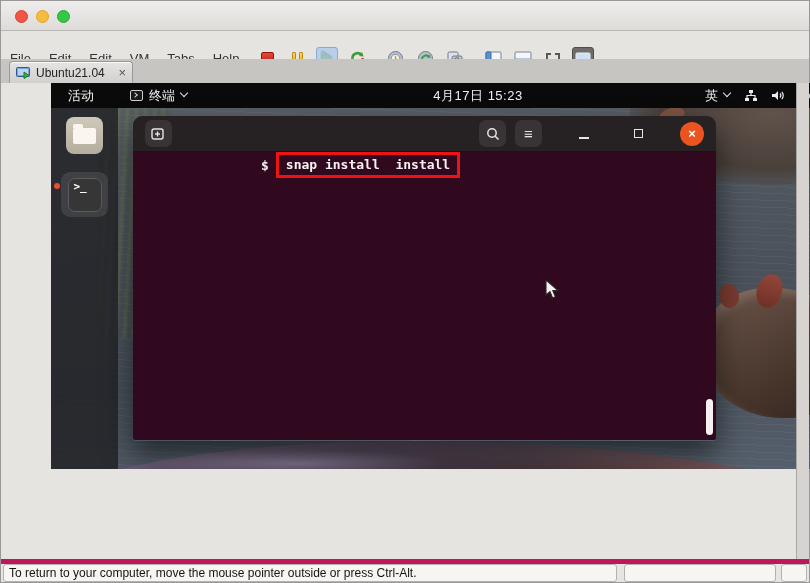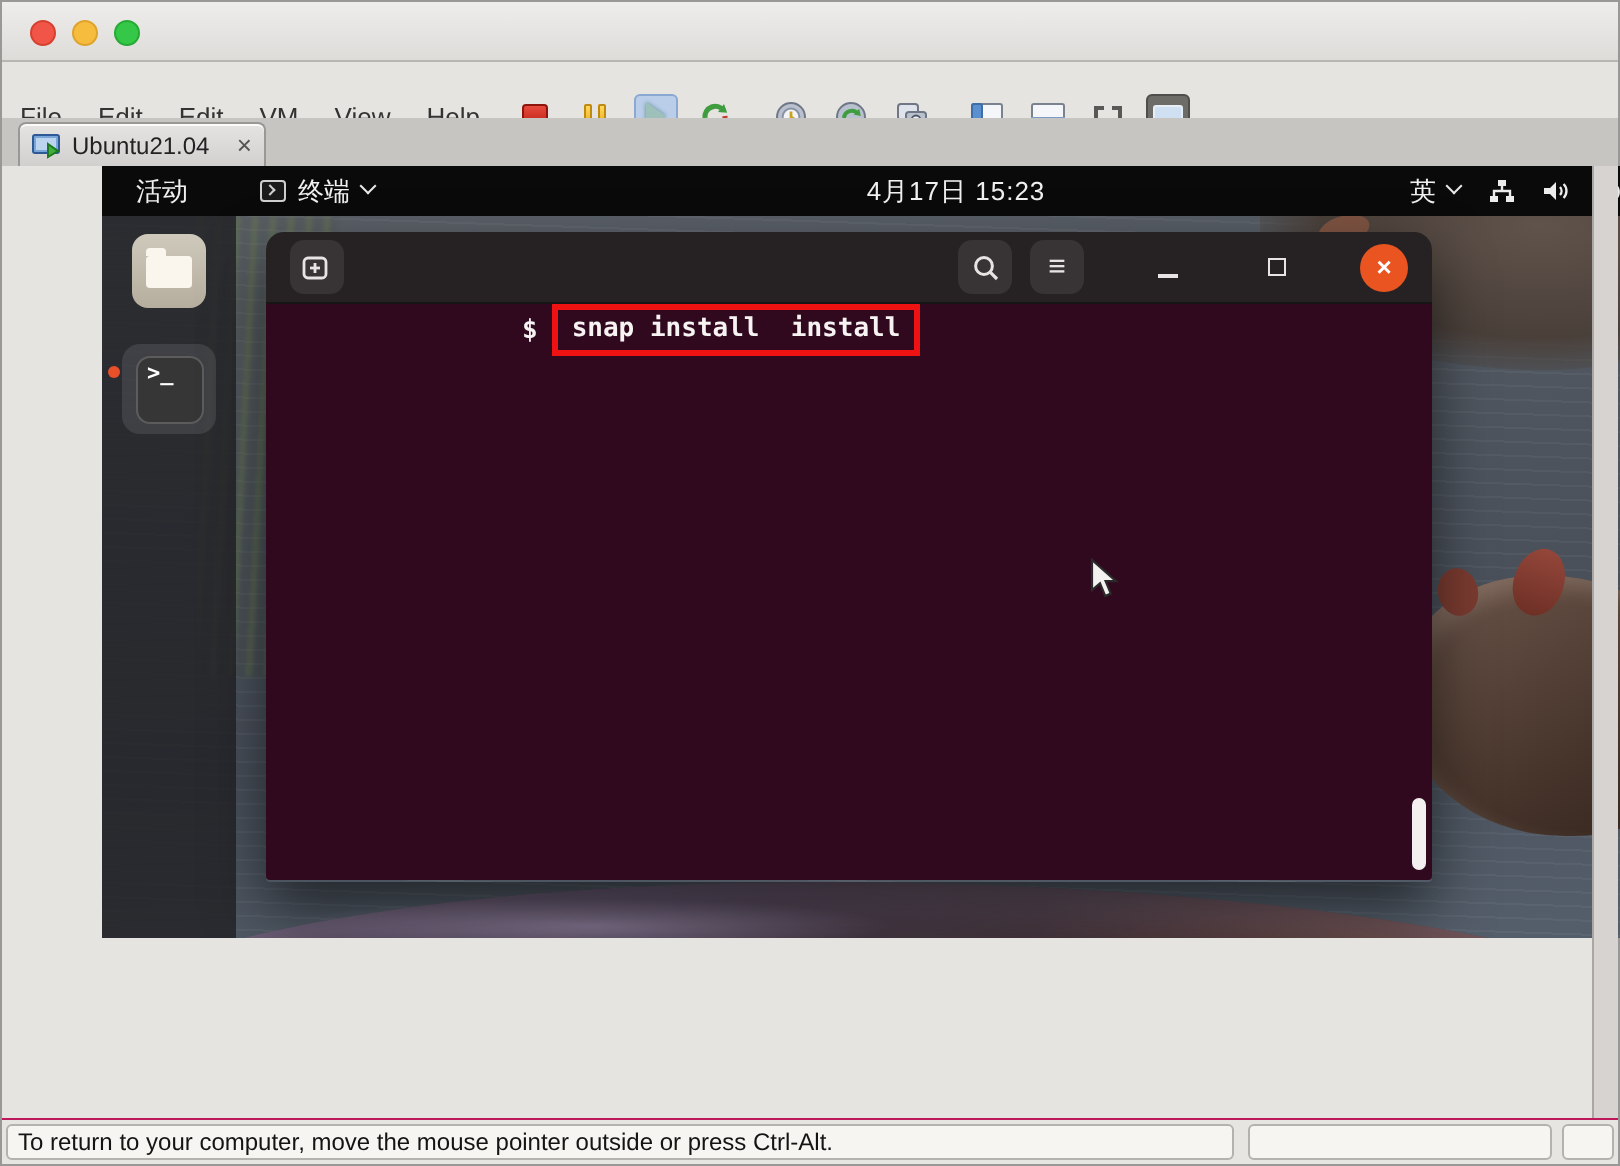--- a/index.html
+++ b/index.html
@@ -117,21 +117,21 @@
   .cmd-line { position:absolute; left:128px; top:0; display:flex; align-items:center;
     font-family:"DejaVu Sans Mono", monospace; font-size:13px; font-weight:bold; color:#f6f3f2; }
   .red-box { margin-left:7px; border:3px solid #ee1212; padding:2px 7px 3px 7px; white-space:pre; }
   .scroll-thumb { position:absolute; right:3px; bottom:5px; width:7px; height:36px; background:#f4f0ef; border-radius:4px; }
 
   
   .cursor { position:absolute; left:494px; top:196px; }
 
   
   .statusbar { position:absolute; left:0; bottom:0; width:100%; height:23px; background:#e7e5e2;
-    border-top:1px solid #be185d; display:flex; align-items:center; gap:5px; padding:2px 2px; }
+    border-top:5px solid #be185d; display:flex; align-items:center; gap:5px; padding:2px 2px; }
   .sfield { height:18px; background:#f7f5f2; border:1px solid #b4b2af; border-radius:3px; display:flex; align-items:center; }
   .sfield.msg { flex:0 0 614px; padding-left:5px; font-size:12px; color:#141414; }
   .sfield.f2 { flex:0 0 152px; margin-left:auto; }
   .sfield.f3 { flex:0 0 26px; }
 
   svg { overflow:visible; }
 </style>
 </head>
 <body>
 
@@ -143,21 +143,21 @@
       <span class="light yellow"></span>
       <span class="light green"></span>
     </div>
   </div>
 
   <div class="menubar">
     <span class="menu-item">File</span>
     <span class="menu-item">Edit</span>
     <span class="menu-item">Edit</span>
     <span class="menu-item">VM</span>
-    <span class="menu-item">View</span>
+    <span class="menu-item">Tabs</span>
     <span class="menu-item">Help</span>
 
     <div class="toolbar">
       <div class="tbtn">
           <span class="icon-stop"></span>
         </div>
       <div class="sp8"></div>
       <div class="tbtn">
           <span class="icon-pause">
             <i></i>

